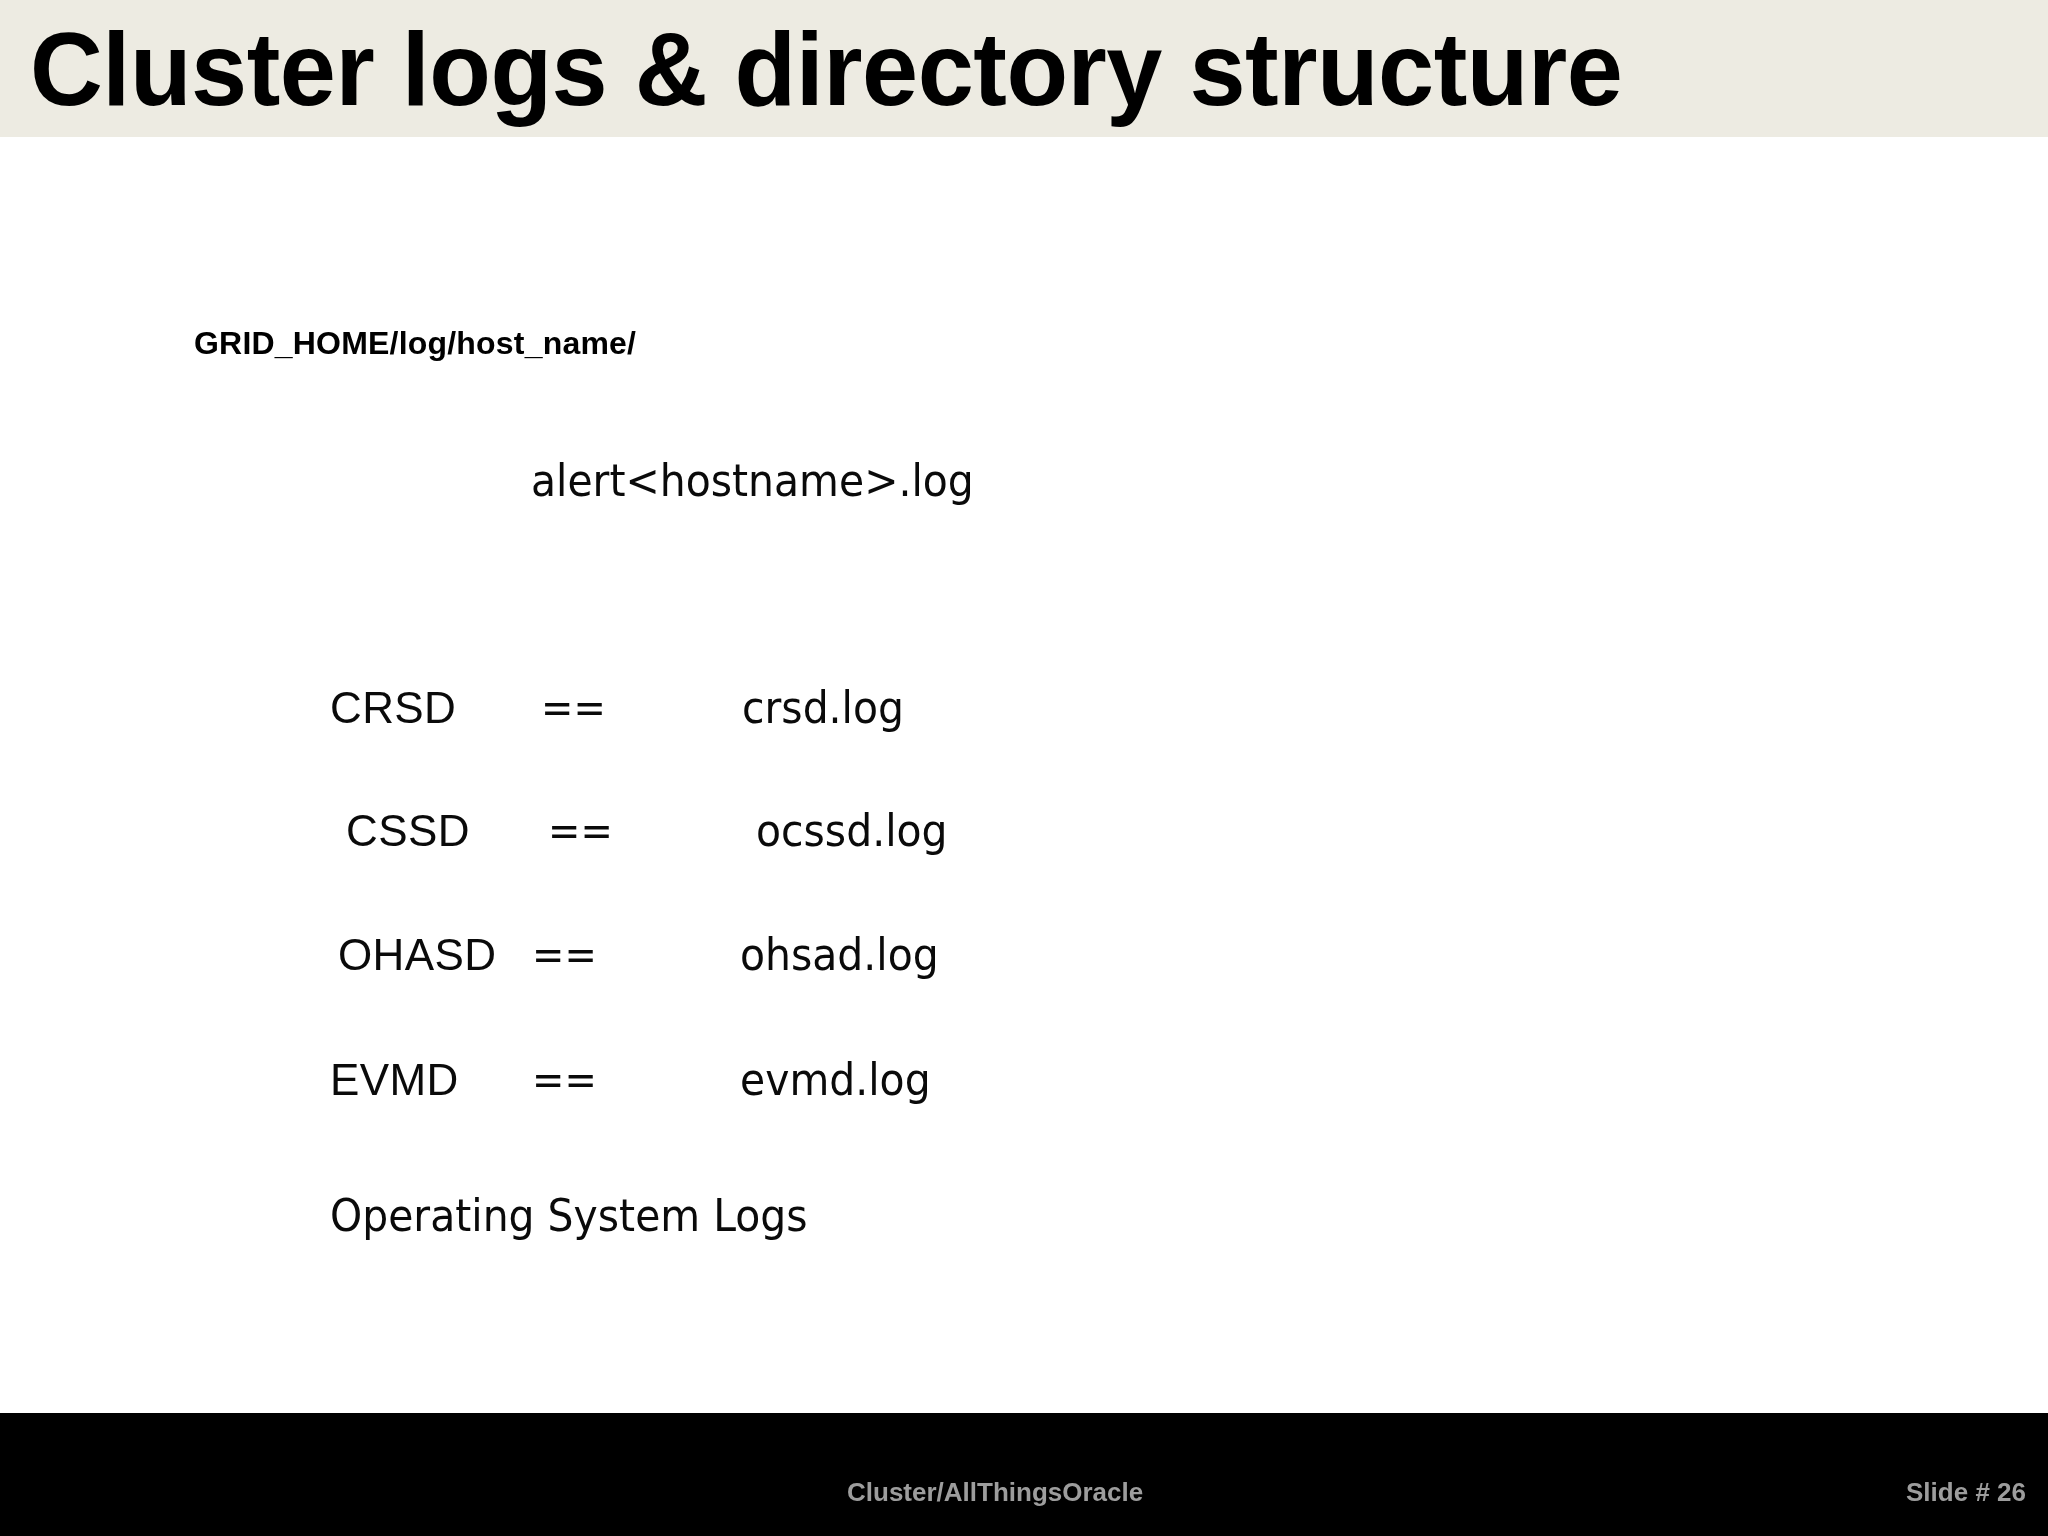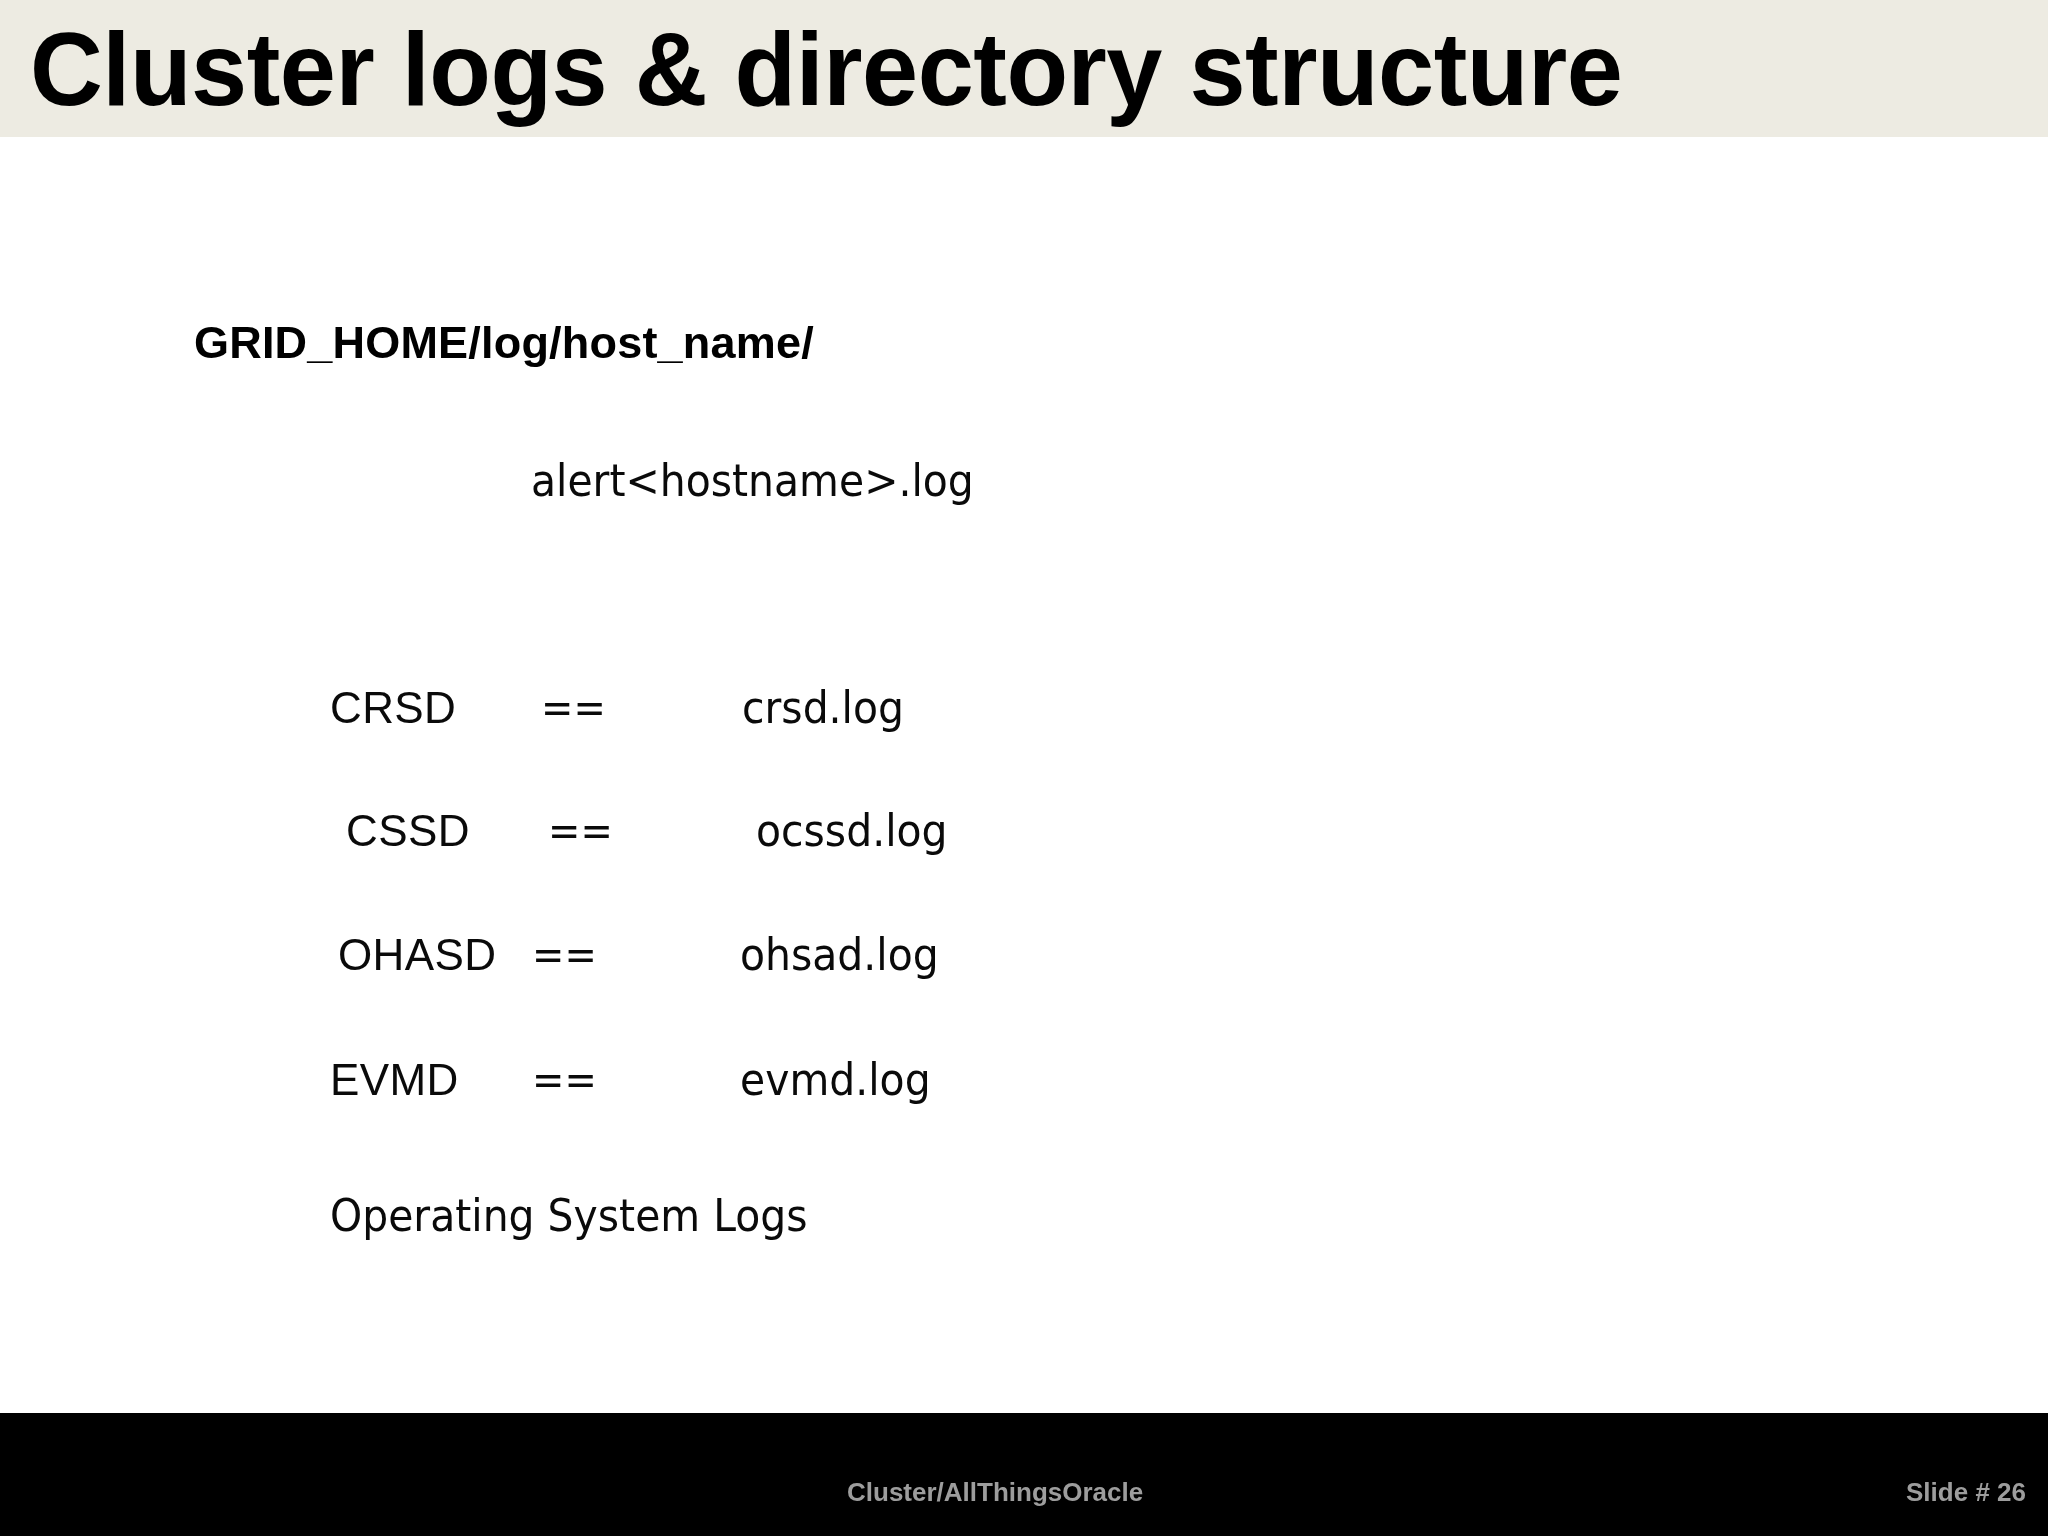--- a/index.html
+++ b/index.html
@@ -49,21 +49,21 @@
     height: 1276px;
     background: #ffffff;
   }
 
   .grid-home {
     position: absolute;
     left: 194px;
     top: 177px;
     font-family: "Liberation Sans Narrow", "Liberation Sans", sans-serif;
     font-weight: bold;
-    font-size: 45px;
+    font-size: 32px;
     line-height: 58px;
     color: #000000;
     white-space: nowrap;
     letter-spacing: 0.2px;
   }
 
   .alert-line {
     position: absolute;
     left: 531px;
     top: 316px;

